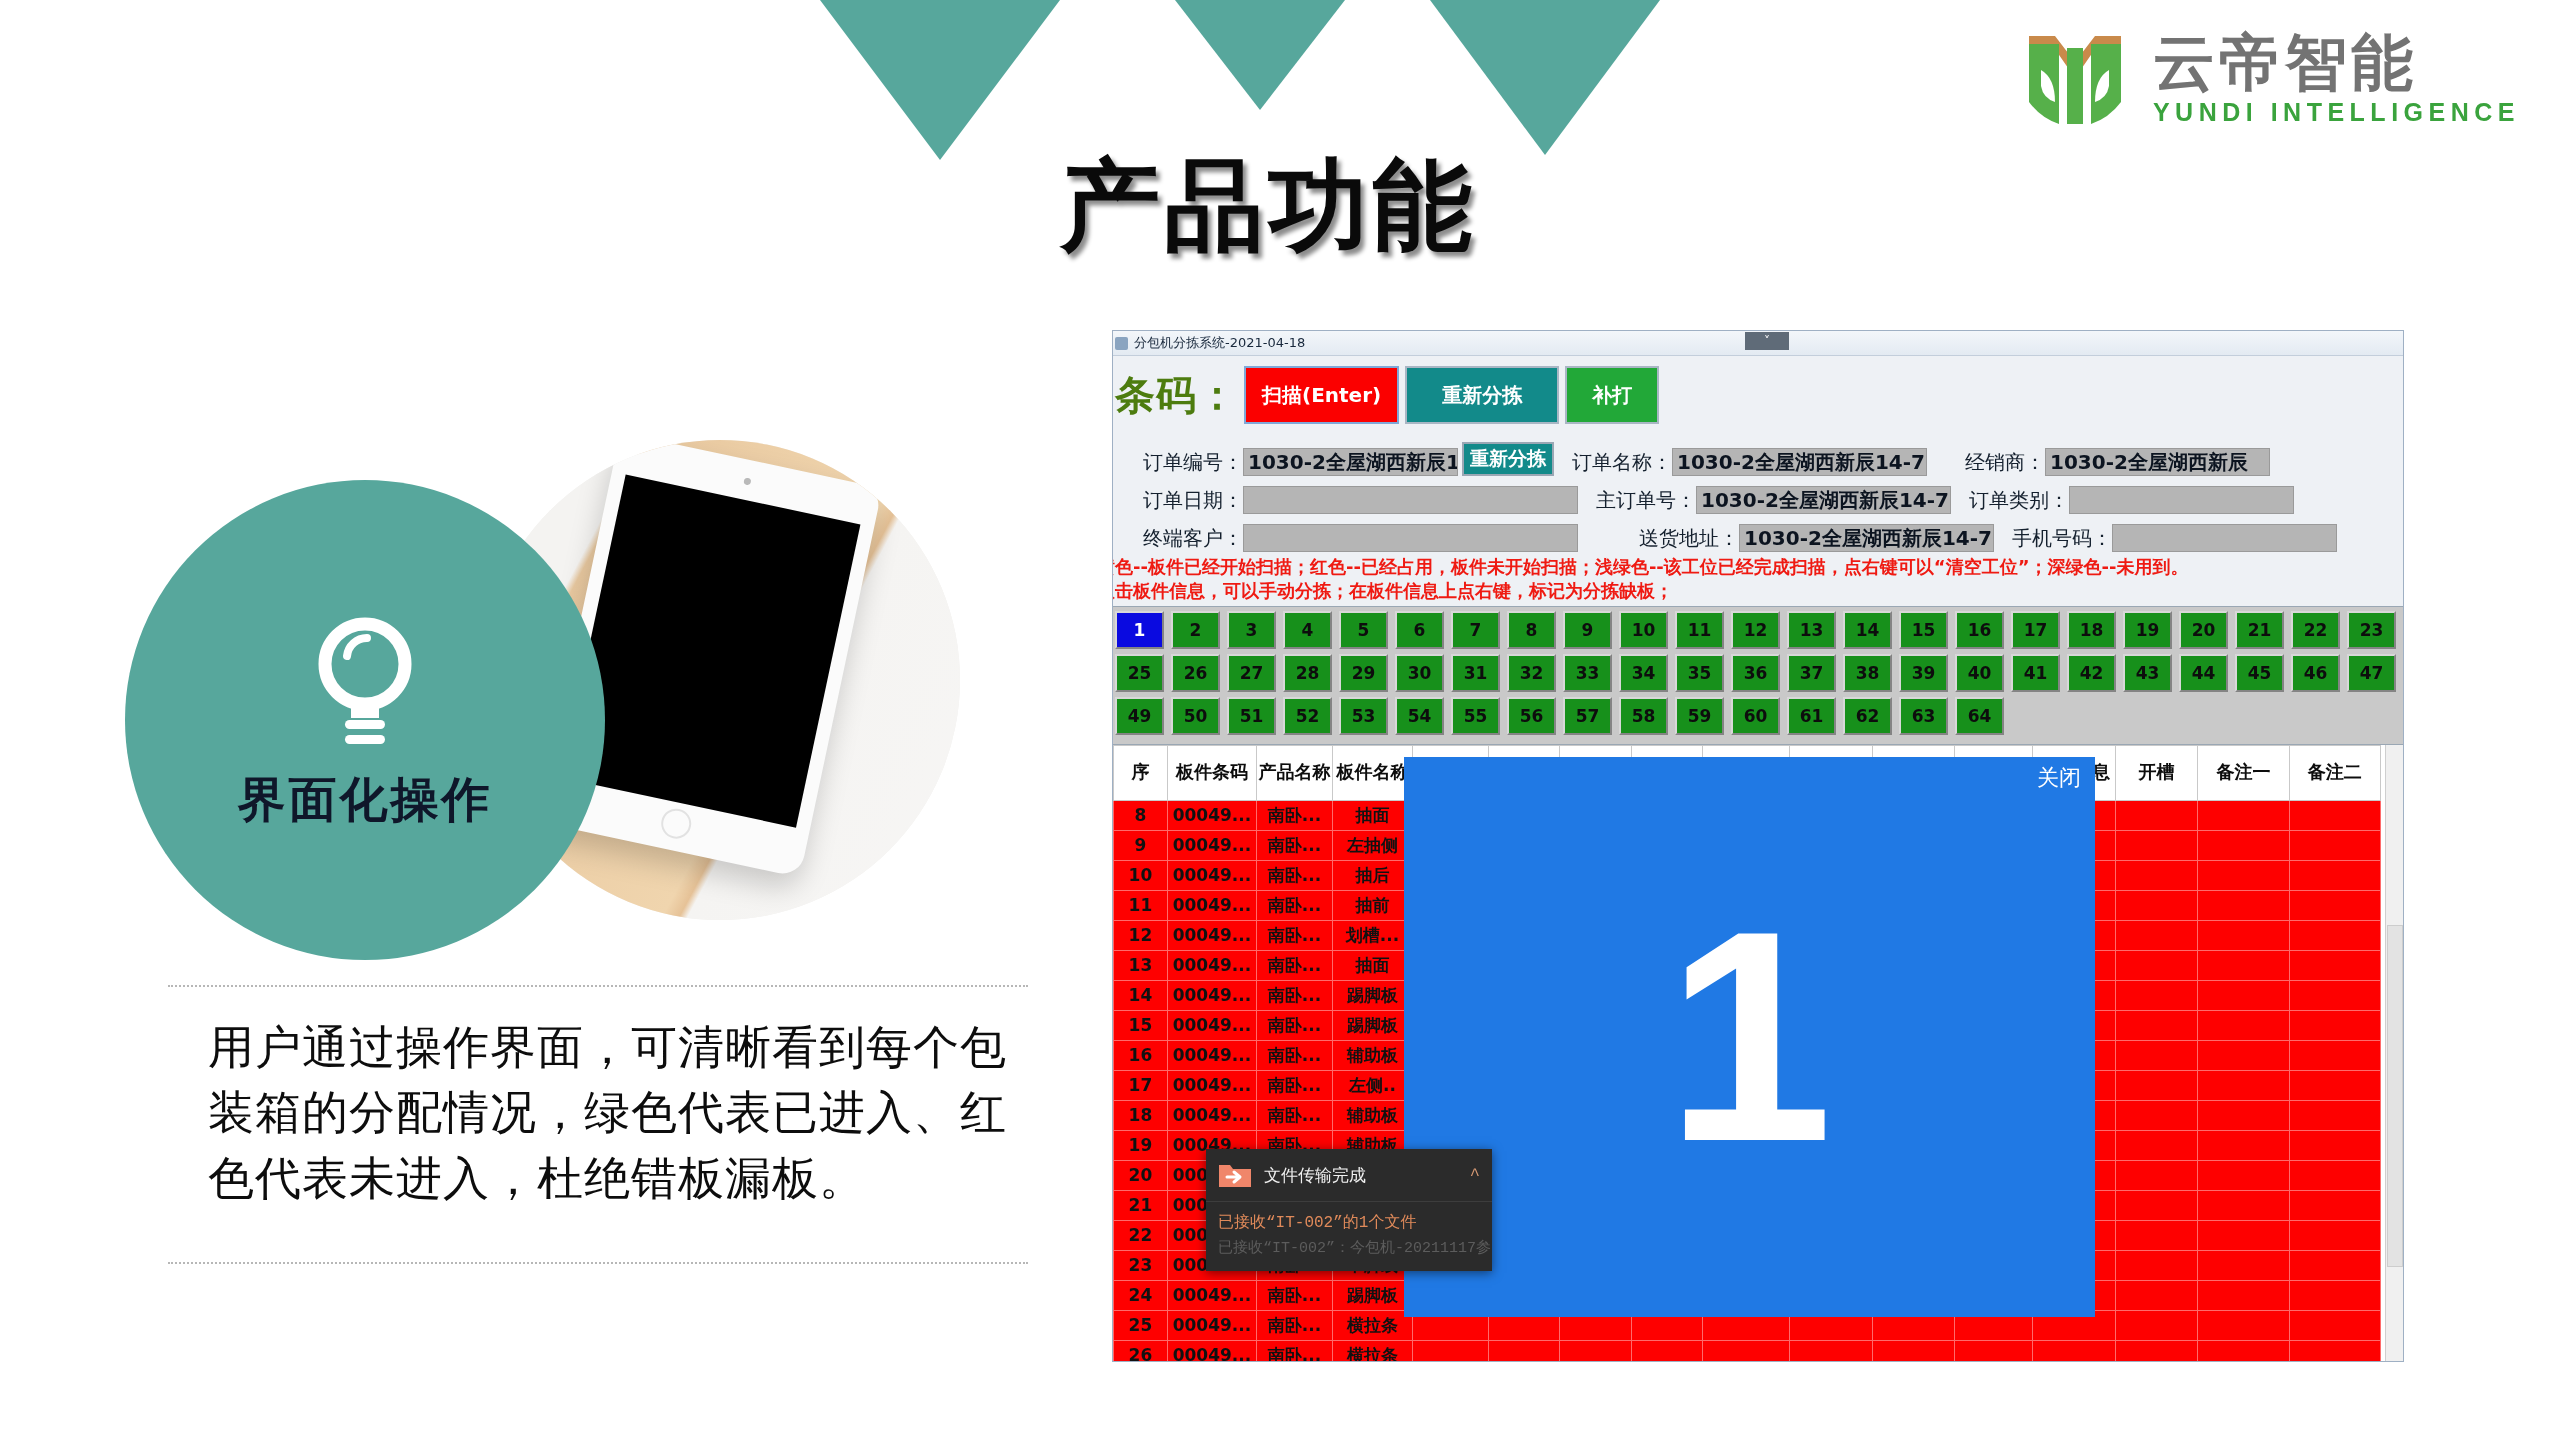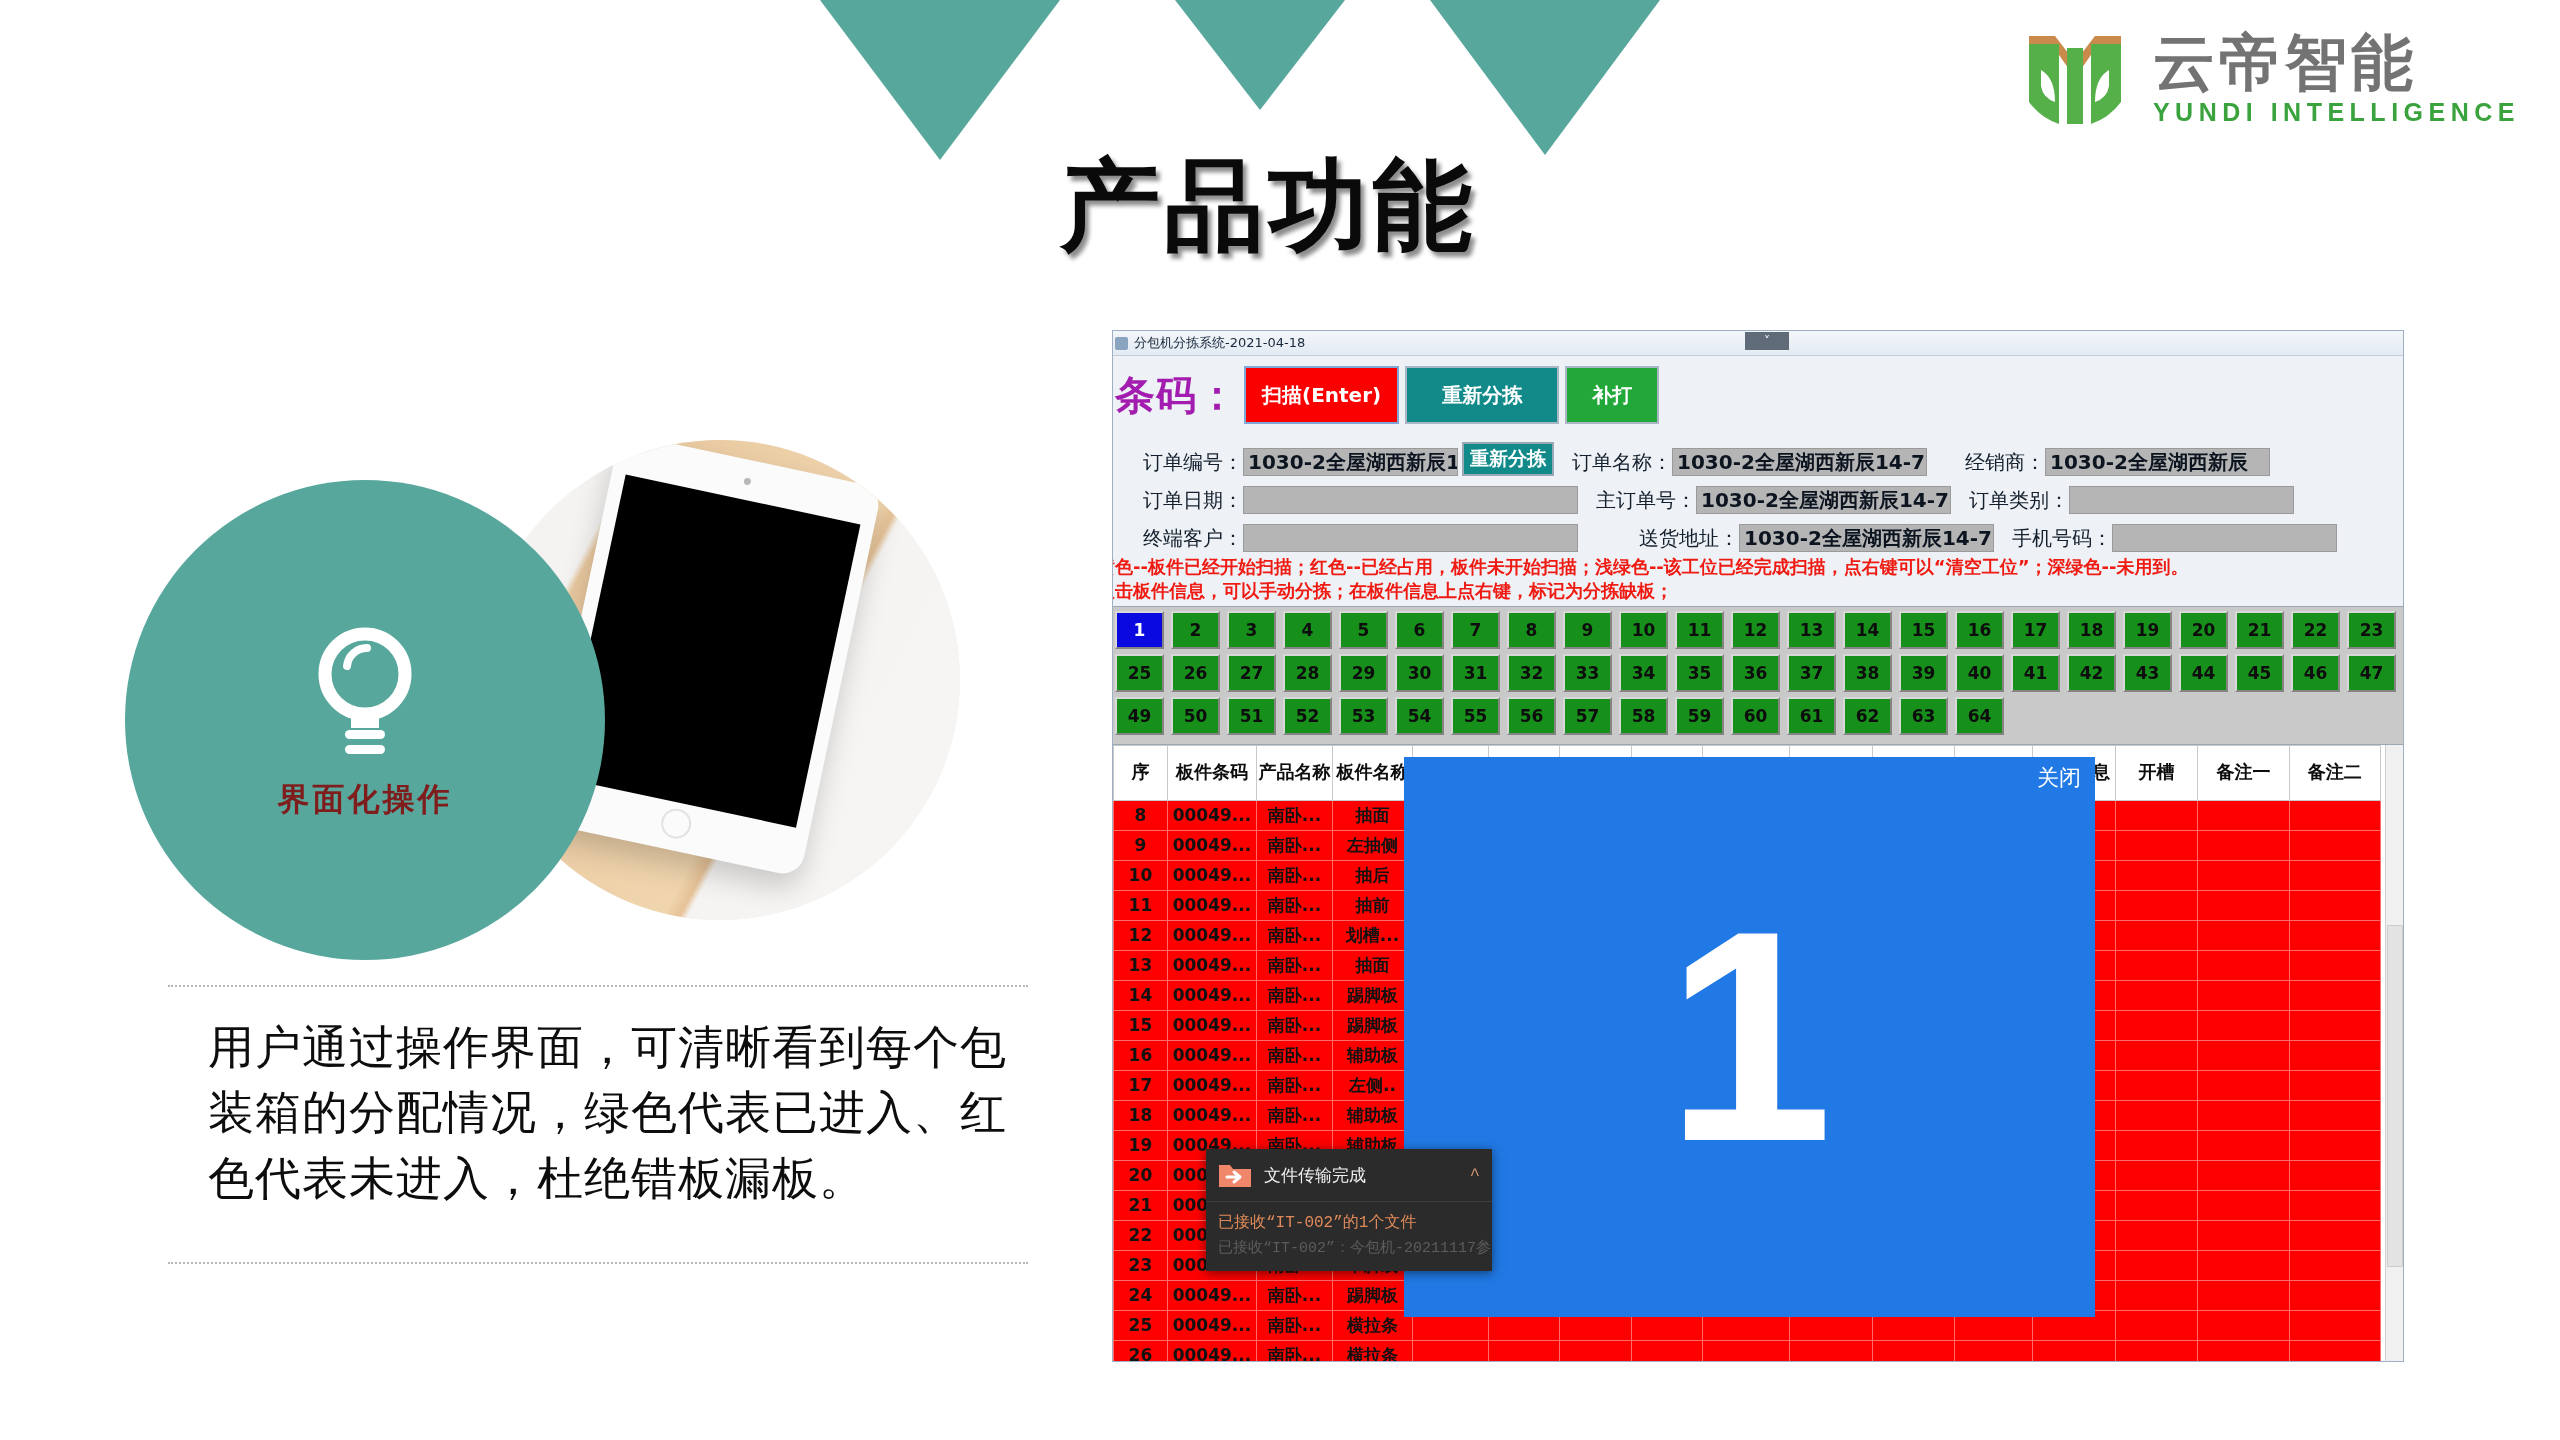--- a/index.html
+++ b/index.html
@@ -46,21 +46,21 @@
   .tablet-screen{position:absolute;left:14px;top:40px;right:14px;bottom:48px;background:#000;}
   .tablet-cam{position:absolute;left:50%;top:18px;width:7px;height:7px;margin-left:-3px;border-radius:50%;background:#b9b9b9;}
   .tablet-home{position:absolute;left:50%;bottom:12px;width:26px;height:26px;margin-left:-13px;border-radius:50%;border:2px solid #e2e2e2;}
 
   .teal-circle{
     position:absolute;left:125px;top:480px;width:480px;height:480px;border-radius:50%;
     background:#57a79c;display:flex;flex-direction:column;align-items:center;justify-content:center;
   }
   .bulb{width:120px;height:150px;margin-bottom:10px;}
   .circle-label{
-    color:#7f1d1d;font-size:32px;font-weight:bold;letter-spacing:3px;
+    color:#0f172a;font-size:48px;font-weight:bold;letter-spacing:3px;
     font-family:Liberation Serif, serif;
   }
 
   .rule{position:absolute;left:168px;width:860px;height:0;border-top:2px dotted #b7b7b7;}
   .body-copy{
     position:absolute;left:208px;top:1015px;width:840px;
     font-size:46px;line-height:1.42;color:#0d0d0d;letter-spacing:1px;
     font-family:"DejaVu Sans","Liberation Sans",sans-serif;
   }
 
@@ -74,21 +74,21 @@
     height:24px;background:linear-gradient(#f3f6fa,#e3eaf2);
     display:flex;align-items:center;gap:6px;padding:0 6px;
     border-bottom:1px solid #c3cedb;position:relative;
   }
   .tb-icon{width:13px;height:13px;background:#8aa4c0;border-radius:2px;flex:none;margin-left:-4px;}
   .tb-title{font-size:13px;color:#18283c;white-space:nowrap;}
   .tb-caption{position:absolute;left:49%;top:1px;width:44px;height:18px;background:#5f6b78;
               color:#fff;font-size:12px;text-align:center;line-height:18px;}
 
   .barbox{height:70px;background:#eef1f5;display:flex;align-items:center;padding:4px 6px 4px 2px;gap:6px;}
-  .bar-label{font-size:40px;font-weight:bold;color:#a21caf;white-space:nowrap;letter-spacing:1px;}
+  .bar-label{font-size:40px;font-weight:bold;color:#4d7c0f;white-space:nowrap;letter-spacing:1px;}
   .bar-input{
     flex:1;height:58px;background:#fff;border:1px solid #9aa7b4;
     display:flex;align-items:center;padding-left:40px;
     font-size:40px;font-weight:bold;color:#ef0008;letter-spacing:1px;
   }
   .btn{height:54px;min-width:118px;display:flex;align-items:center;justify-content:center;
        font-size:20px;font-weight:bold;color:#fff;border:2px solid #a9b6c4;white-space:nowrap;padding:0 16px;}
   .btn-scan{background:#fb0000;border-color:#7fa8d8;}
   .btn-resort{background:#128a8a;}
   .btn-reprint{background:#22a838;}

